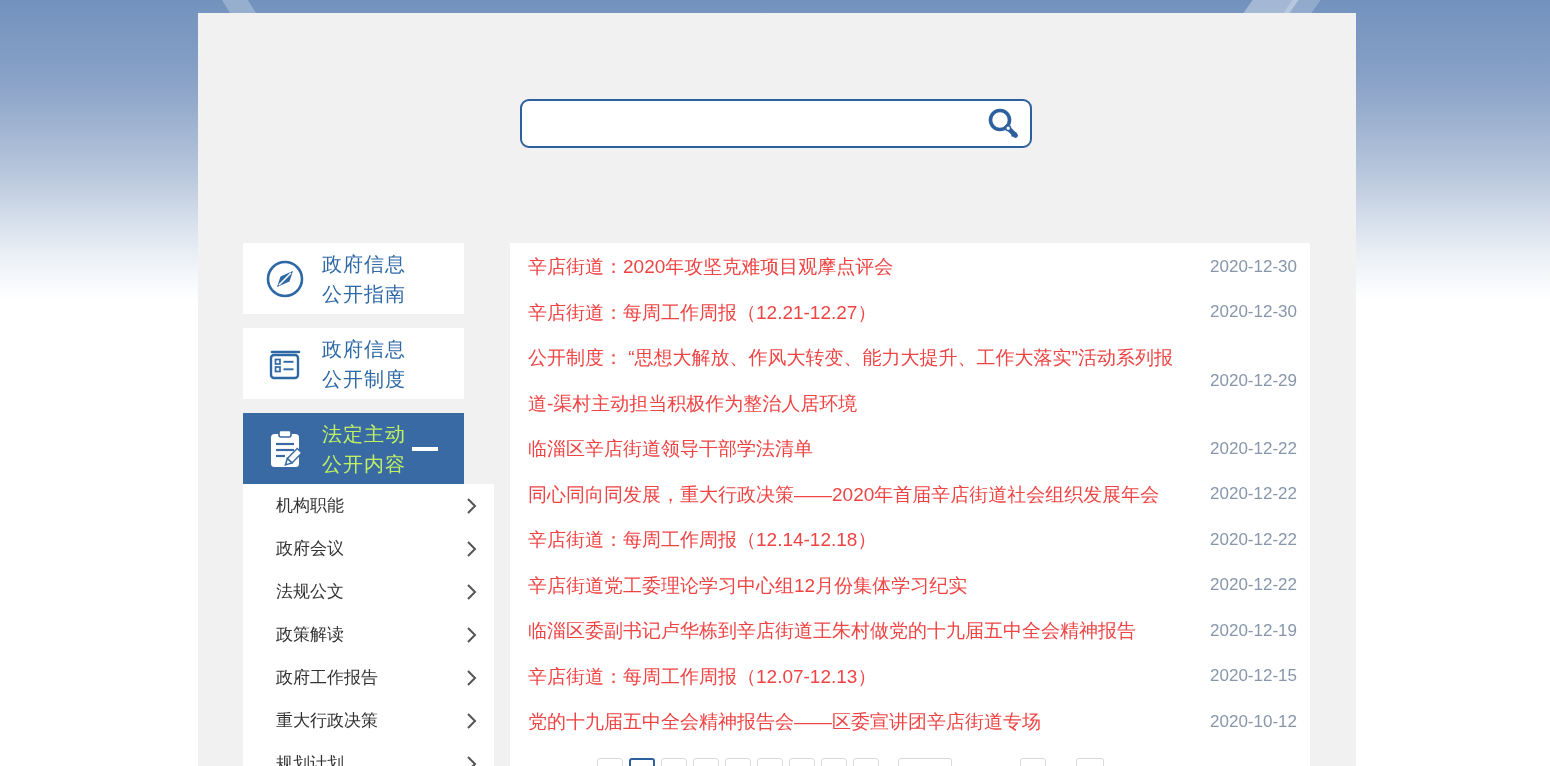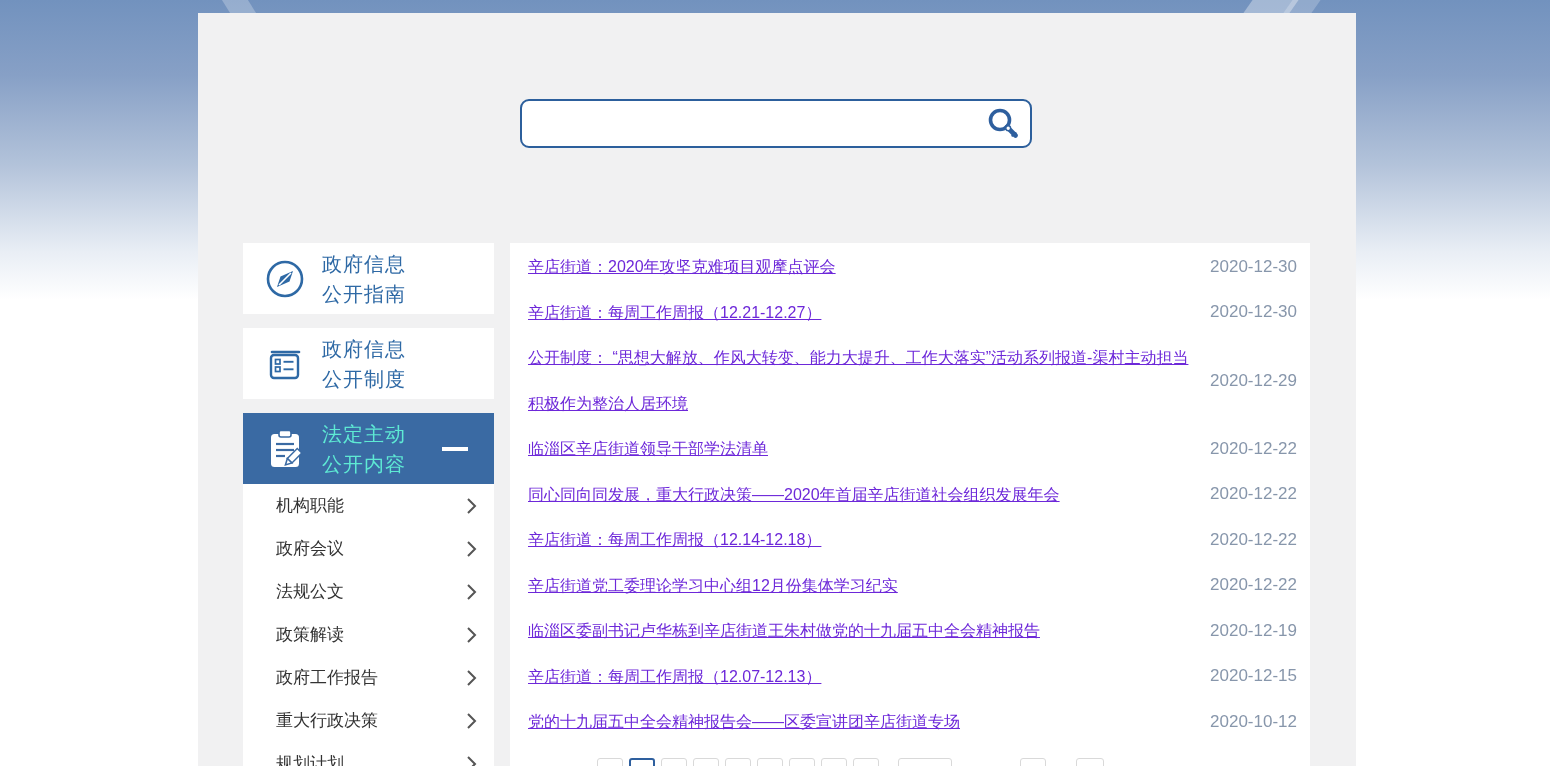--- a/index.html
+++ b/index.html
@@ -30,32 +30,32 @@
     flex:1;height:100%;border:none;outline:none;background:transparent;
     font-size:17px;padding:0 12px;color:#333;
     font-family:"Liberation Sans","DejaVu Sans",sans-serif;
   }
   .search-btn{
     width:44px;height:100%;border:none;background:transparent;cursor:pointer;
     display:flex;align-items:center;justify-content:center;padding:0 10px 0 0;
   }
   
   .side-card{
-    position:absolute;left:243px;width:251px;height:71px;background:#ffffff;
+    position:absolute;left:243px;width:221px;height:71px;background:#ffffff;
     display:flex;align-items:center;cursor:pointer;
   }
   .card-1{top:243px;} .card-2{top:328px;} .card-3{top:413px;}
   .card-icon{width:46px;height:46px;margin-left:19px;flex:0 0 auto;
     display:flex;align-items:center;justify-content:center;}
   .card-label{
     margin-left:14px;font-size:20px;line-height:30px;color:#2e69a5;
     white-space:pre-line;letter-spacing:1px;
   }
   .side-card.active{background:#3a6aa3;}
-  .side-card.active .card-label{color:#5eead4;text-align:right;}
+  .side-card.active .card-label{color:#bef264;text-align:right;}
   .minus-dash{
     position:absolute;right:26px;top:34px;width:26px;height:4px;background:#ffffff;
   }
   .menu-panel{
     position:absolute;left:243px;top:484px;width:251px;height:282px;
     background:#ffffff;box-sizing:border-box;padding-top:0;
   }
   .menu-item{
     height:43px;display:flex;align-items:center;
     padding:0 17px 0 33px;cursor:pointer;
@@ -64,23 +64,22 @@
   .chevron{flex:0 0 auto;display:flex;align-items:center;}
   
   .list-panel{
     position:absolute;left:510px;top:243px;width:800px;height:523px;
     background:#ffffff;box-sizing:border-box;padding-top:1px;
   }
   .news-row{
     display:flex;align-items:center;padding:0 13px 0 18px;
   }
   .news-title{
-    flex:1;font-size:16px;color:#6d28d9;line-height:45.5px;min-height:45.5px;
+    flex:1;font-size:19px;color:#ef4444;line-height:45.5px;min-height:45.5px;
     cursor:pointer;
-    text-decoration:underline;
   }
   .news-date{
     flex:0 0 auto;font-size:17px;color:#8796ab;margin-left:14px;white-space:nowrap;text-align:right;
   }
   
   .pagination{
     position:absolute;left:597px;top:758px;display:flex;align-items:flex-start;
   }
   .pg{
     width:26px;height:30px;background:#ffffff;border:1px solid #d9d9d9;

